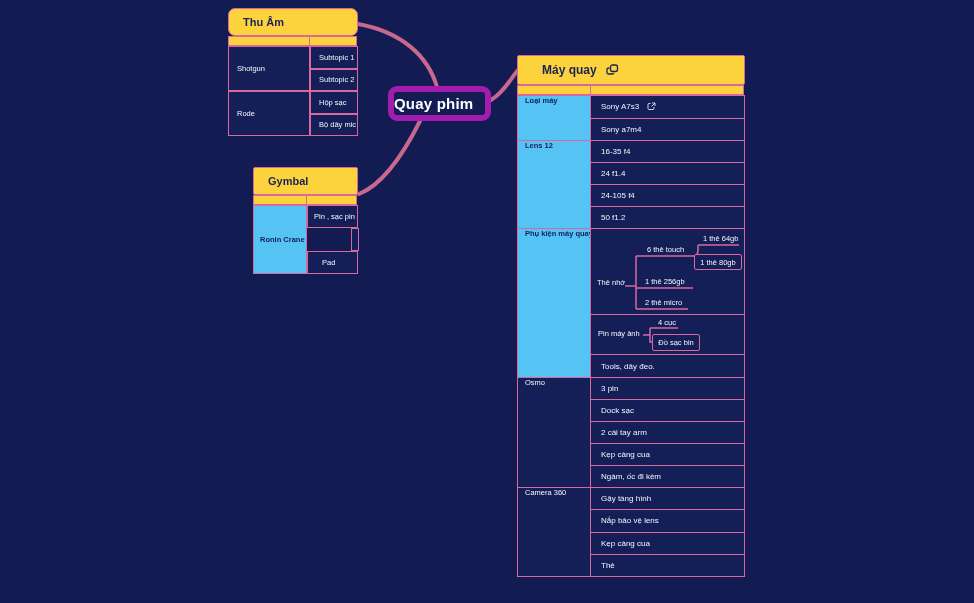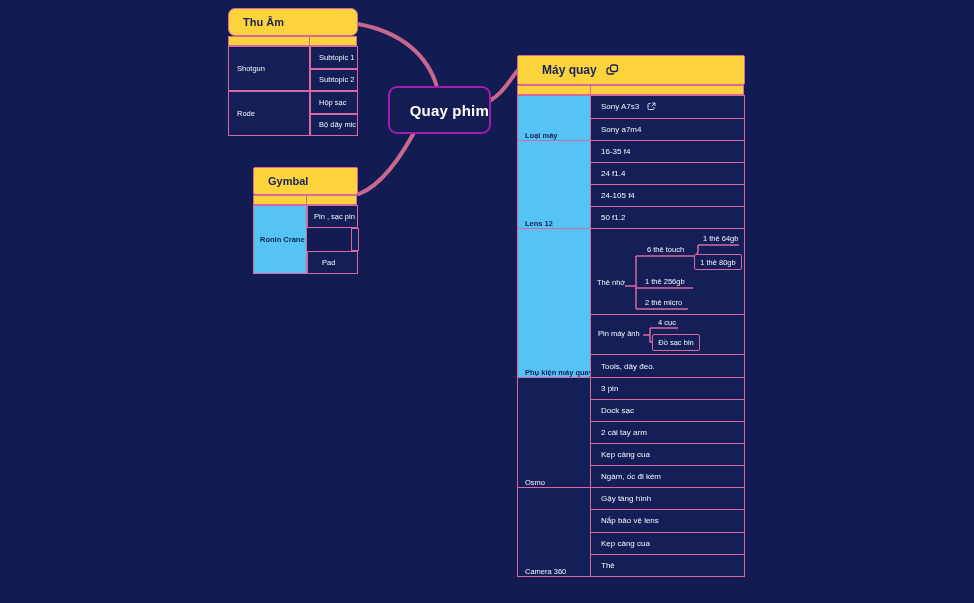--- a/index.html
+++ b/index.html
@@ -30,21 +30,21 @@
     background:#141f58;font-size:7.5px;color:#f4f6fc;white-space:nowrap;overflow:hidden;
   }
   .cell.blue{background:#55c3f3;color:#15205a;font-weight:bold;}
 
   
   .sections{display:flex;flex-direction:column;z-index:2;}
   .section{display:flex;}
   .section + .section{margin-top:-1px;}
   .scell{
     width:74px;box-sizing:border-box;border:1px solid #d8689e;
-    display:flex;align-items:flex-end;padding-left:7px;
+    display:flex;align-items:flex-start;padding-left:7px;
     background:#141f58;font-size:7.5px;white-space:nowrap;overflow:hidden;
   }
   .scell.blue{background:#55c3f3;color:#15205a;font-weight:bold;}
   .rows{flex:1;display:flex;flex-direction:column;margin-left:-1px;}
   .row{
     flex:1;border:1px solid #d8689e;box-sizing:border-box;
     display:flex;align-items:center;padding-left:10px;
     background:#141f58;font-size:8px;white-space:nowrap;overflow:hidden;
   }
   .row + .row{margin-top:-1px;}
@@ -56,23 +56,23 @@
   }
   .tree-box{
     position:absolute;border:1.5px solid #d8689e;border-radius:2px;
     display:flex;align-items:center;justify-content:center;
     font-size:7.5px;color:#f4f6fc;box-sizing:border-box;background:#141f58;
   }
   .tree-svg{position:absolute;left:0;top:0;}
 
   
   #center-node{
-    left:388px;top:86px;width:103px;height:48px;z-index:3;
-    background:#131d53;border:2px solid #a21caf;border-radius:9px;
-    display:flex;align-items:center;justify-content:flex-end;
+    left:388px;top:86px;width:103px;height:35px;z-index:3;
+    background:#131d53;border:6px solid #a21caf;border-radius:9px;
+    display:flex;align-items:center;justify-content:flex-start;
     font-size:15px;font-weight:bold;letter-spacing:.2px;color:#ffffff;
   }
   .icon{display:inline-flex;flex:none;}
 </style>
 </head>
 <body>
 
 <svg id="connector-layer" width="974" height="603">
   <path d="M358,24 C402,32 428,56 437,87" fill="none" stroke="#c9688f" stroke-width="4" stroke-linecap="round"></path>
   <path d="M420,121 C404,153 384,184 359,194" fill="none" stroke="#c9688f" stroke-width="4" stroke-linecap="round"></path>

